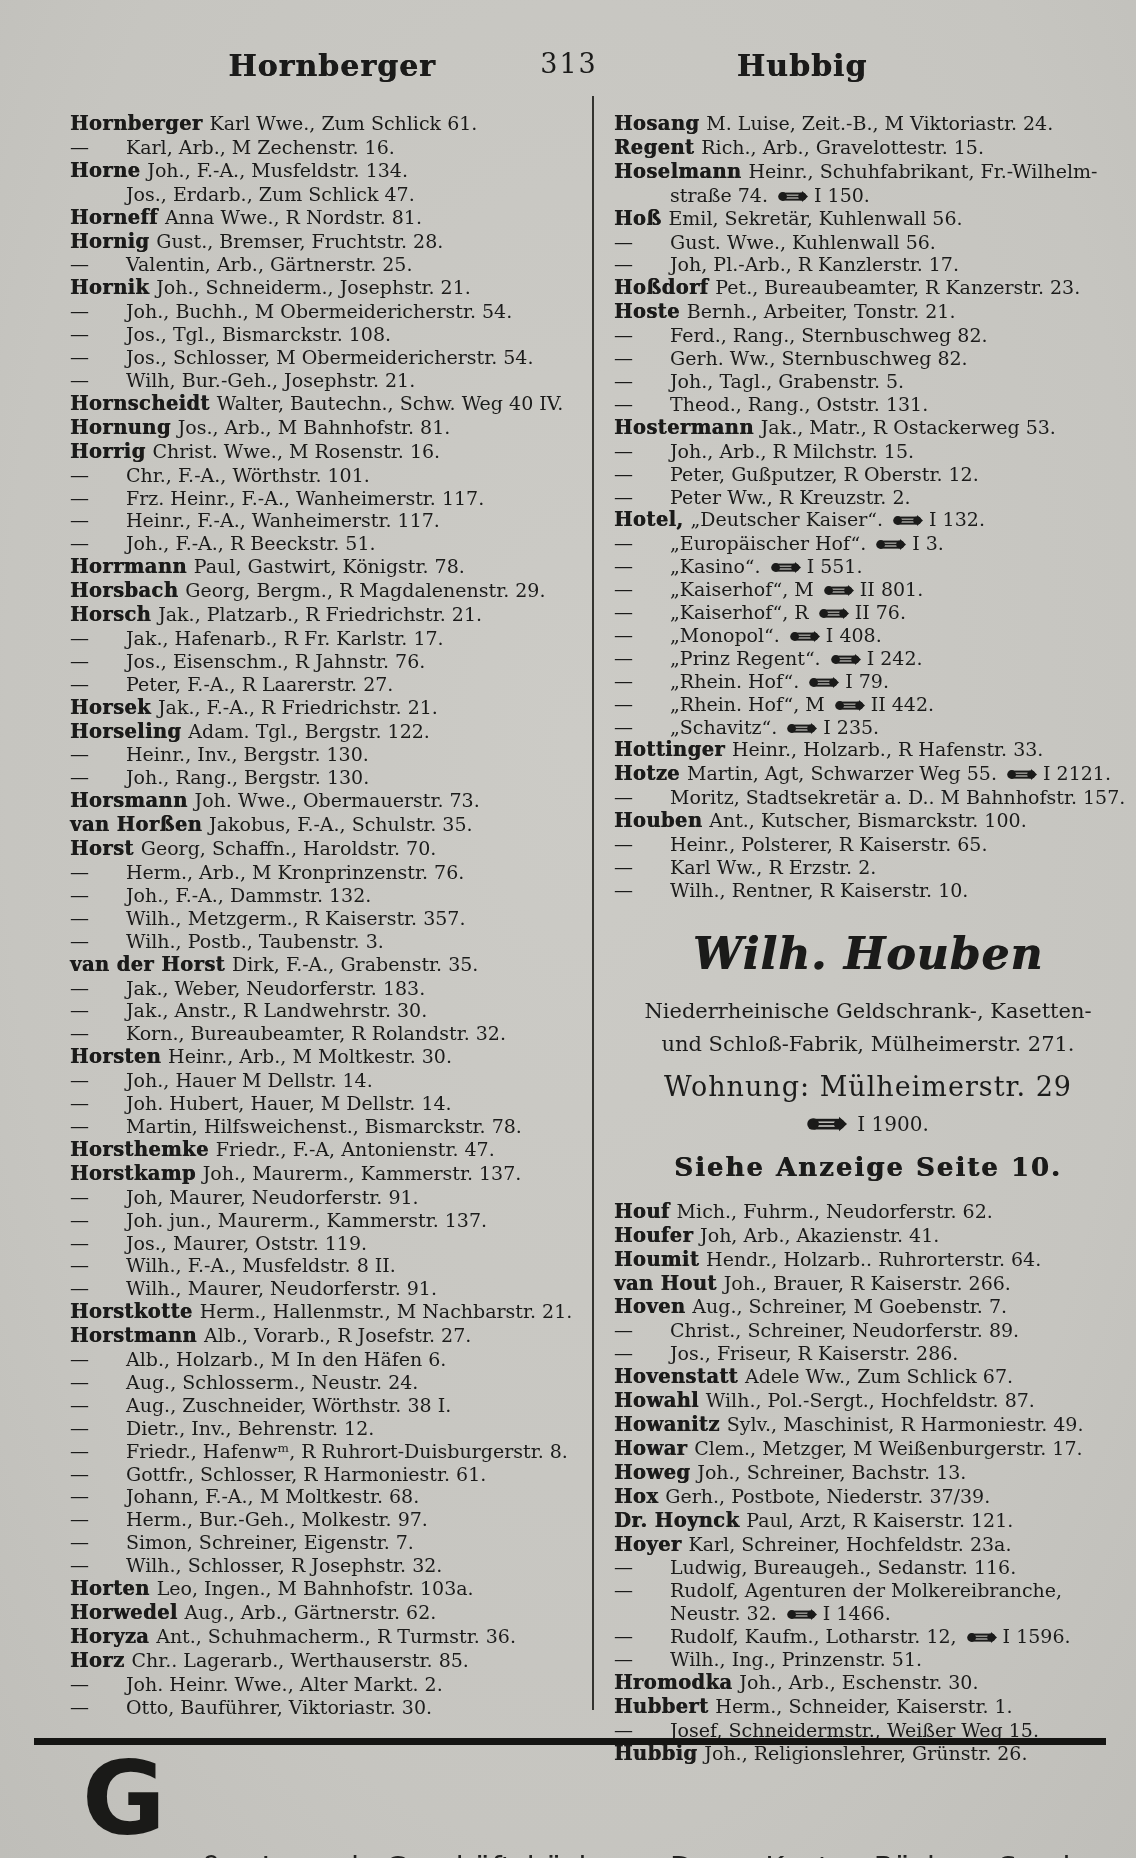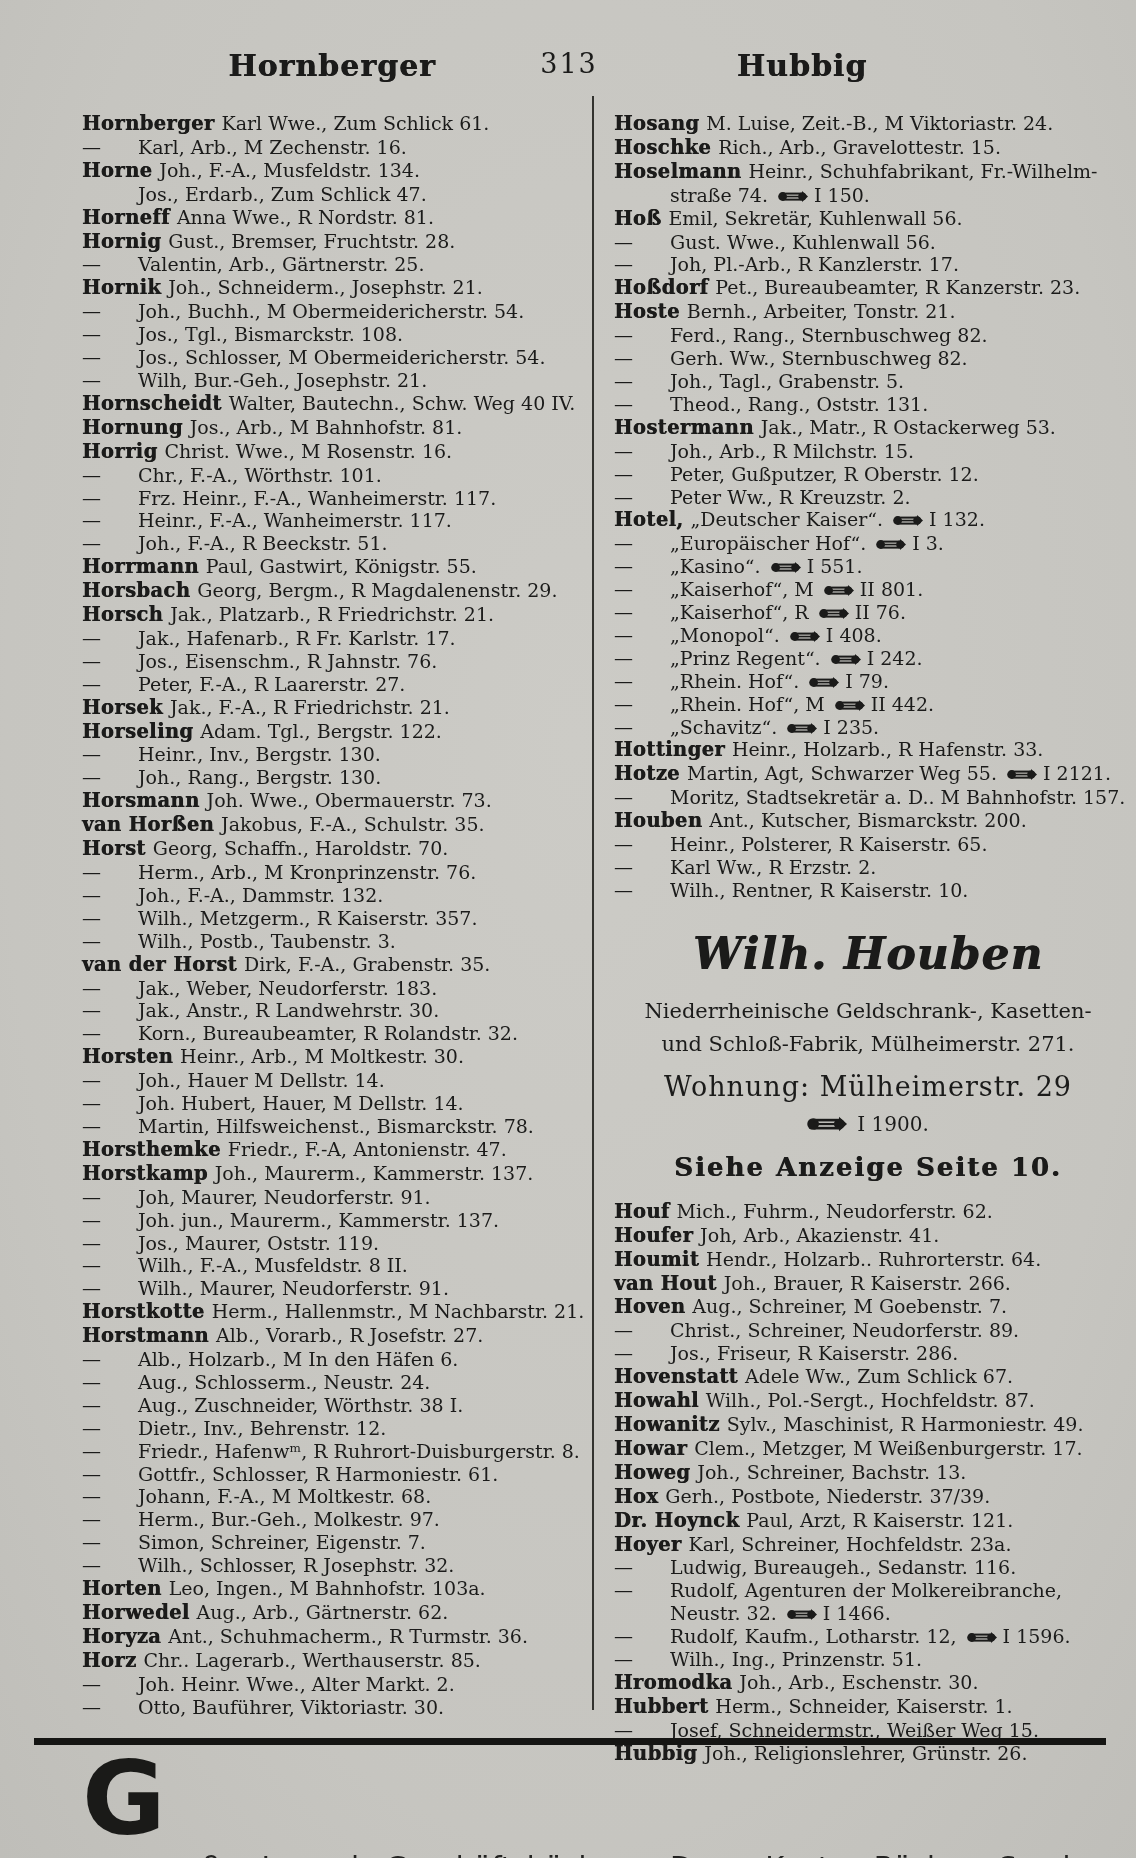--- a/index.html
+++ b/index.html
@@ -16,21 +16,21 @@
   }
   
   .hdr{position:absolute;top:48px;left:0;width:100%;height:44px;}
   .hdr .kw{position:absolute;font-weight:bold;font-size:30px;letter-spacing:1px;
            text-shadow:0.5px 0 currentColor;text-align:center;}
   .hdr .kw-left{left:72px;width:520px;}
   .hdr .kw-right{left:612px;width:380px;}
   .hdr .pageno{position:absolute;left:504px;width:130px;text-align:center;font-size:27px;letter-spacing:2px;}
   
   .col{position:absolute;top:112px;width:508px;}
-  .col-left{left:82px;}
+  .col-left{left:70px;}
   .col-right{left:614px;}
   .vrule{position:absolute;left:592px;top:96px;width:2px;height:1614px;background:#33332f;}
   
   .entry{white-space:nowrap;line-height:22.9px;font-size:19px;}
   .entry .dash-mark{display:inline-block;width:56px;letter-spacing:0;}
   .entry.indent{padding-left:56px;}
   .entry .lead{font-weight:bold;letter-spacing:0.4px;text-shadow:0.5px 0 currentColor;margin-right:7px;font-size:19.5px;}
   .phone{margin-left:10px;white-space:nowrap;}
   .phone svg{vertical-align:-2px;margin-right:6px;}
   
@@ -77,21 +77,21 @@
         <div class="entry"><span class="dash-mark">—</span><span class="text">Jos., Tgl., Bismarckstr. 108.</span></div>
         <div class="entry"><span class="dash-mark">—</span><span class="text">Jos., Schlosser, M Obermeidericherstr. 54.</span></div>
         <div class="entry"><span class="dash-mark">—</span><span class="text">Wilh, Bur.-Geh., Josephstr. 21.</span></div>
         <div class="entry"><span class="lead">Hornscheidt</span><span class="text">Walter, Bautechn., Schw. Weg 40 IV.</span></div>
         <div class="entry"><span class="lead">Hornung</span><span class="text">Jos., Arb., M Bahnhofstr. 81.</span></div>
         <div class="entry"><span class="lead">Horrig</span><span class="text">Christ. Wwe., M Rosenstr. 16.</span></div>
         <div class="entry"><span class="dash-mark">—</span><span class="text">Chr., F.-A., Wörthstr. 101.</span></div>
         <div class="entry"><span class="dash-mark">—</span><span class="text">Frz. Heinr., F.-A., Wanheimerstr. 117.</span></div>
         <div class="entry"><span class="dash-mark">—</span><span class="text">Heinr., F.-A., Wanheimerstr. 117.</span></div>
         <div class="entry"><span class="dash-mark">—</span><span class="text">Joh., F.-A., R Beeckstr. 51.</span></div>
-        <div class="entry"><span class="lead">Horrmann</span><span class="text">Paul, Gastwirt, Königstr. 55.</span></div>
+        <div class="entry"><span class="lead">Horrmann</span><span class="text">Paul, Gastwirt, Königstr. 78.</span></div>
         <div class="entry"><span class="lead">Horsbach</span><span class="text">Georg, Bergm., R Magdalenenstr. 29.</span></div>
         <div class="entry"><span class="lead">Horsch</span><span class="text">Jak., Platzarb., R Friedrichstr. 21.</span></div>
         <div class="entry"><span class="dash-mark">—</span><span class="text">Jak., Hafenarb., R Fr. Karlstr. 17.</span></div>
         <div class="entry"><span class="dash-mark">—</span><span class="text">Jos., Eisenschm., R Jahnstr. 76.</span></div>
         <div class="entry"><span class="dash-mark">—</span><span class="text">Peter, F.-A., R Laarerstr. 27.</span></div>
         <div class="entry"><span class="lead">Horsek</span><span class="text">Jak., F.-A., R Friedrichstr. 21.</span></div>
         <div class="entry"><span class="lead">Horseling</span><span class="text">Adam. Tgl., Bergstr. 122.</span></div>
         <div class="entry"><span class="dash-mark">—</span><span class="text">Heinr., Inv., Bergstr. 130.</span></div>
         <div class="entry"><span class="dash-mark">—</span><span class="text">Joh., Rang., Bergstr. 130.</span></div>
         <div class="entry"><span class="lead">Horsmann</span><span class="text">Joh. Wwe., Obermauerstr. 73.</span></div>
@@ -133,21 +133,21 @@
         <div class="entry"><span class="lead">Horyza</span><span class="text">Ant., Schuhmacherm., R Turmstr. 36.</span></div>
         <div class="entry"><span class="lead">Horz</span><span class="text">Chr.. Lagerarb., Werthauserstr. 85.</span></div>
         <div class="entry"><span class="dash-mark">—</span><span class="text">Joh. Heinr. Wwe., Alter Markt. 2.</span></div>
         <div class="entry"><span class="dash-mark">—</span><span class="text">Otto, Bauführer, Viktoriastr. 30.</span></div>
       </div>
   </div>
 
   <div class="col col-right">
     <div>
         <div class="entry"><span class="lead">Hosang</span><span class="text">M. Luise, Zeit.-B., M Viktoriastr. 24.</span></div>
-        <div class="entry"><span class="lead">Hoschke</span><span class="text">Rich., Arb., Gravelottestr. 15.</span></div>
+        <div class="entry"><span class="lead">Regent</span><span class="text">Rich., Arb., Gravelottestr. 15.</span></div>
         <div class="entry"><span class="lead">Hoselmann</span><span class="text">Heinr., Schuhfabrikant, Fr.-Wilhelm-</span></div>
         <div class="entry indent"><span class="text">straße 74.</span><span class="phone"><svg width="30" height="15" viewBox="0 0 30 15" aria-hidden="true">
               <circle cx="4.6" cy="7.5" r="4.4" fill="#1b1b1a"></circle>
               <circle cx="24.2" cy="7.5" r="4" fill="#1b1b1a"></circle>
               <rect x="5" y="3.6" width="20" height="2" fill="#1b1b1a"></rect>
               <rect x="5" y="6.7" width="20" height="1.7" fill="#1b1b1a"></rect>
               <rect x="5" y="9.6" width="20" height="2" fill="#1b1b1a"></rect>
               <path d="M24 2 L30 7.5 L24 13 Z" fill="#1b1b1a"></path>
             </svg><span>I 150.</span></span></div>
         <div class="entry"><span class="lead">Hoß</span><span class="text">Emil, Sekretär, Kuhlenwall 56.</span></div>
@@ -246,21 +246,21 @@
         <div class="entry"><span class="lead">Hottinger</span><span class="text">Heinr., Holzarb., R Hafenstr. 33.</span></div>
         <div class="entry"><span class="lead">Hotze</span><span class="text">Martin, Agt, Schwarzer Weg 55.</span><span class="phone"><svg width="30" height="15" viewBox="0 0 30 15" aria-hidden="true">
               <circle cx="4.6" cy="7.5" r="4.4" fill="#1b1b1a"></circle>
               <circle cx="24.2" cy="7.5" r="4" fill="#1b1b1a"></circle>
               <rect x="5" y="3.6" width="20" height="2" fill="#1b1b1a"></rect>
               <rect x="5" y="6.7" width="20" height="1.7" fill="#1b1b1a"></rect>
               <rect x="5" y="9.6" width="20" height="2" fill="#1b1b1a"></rect>
               <path d="M24 2 L30 7.5 L24 13 Z" fill="#1b1b1a"></path>
             </svg><span>I 2121.</span></span></div>
         <div class="entry"><span class="dash-mark">—</span><span class="text">Moritz, Stadtsekretär a. D.. M Bahnhofstr. 157.</span></div>
-        <div class="entry"><span class="lead">Houben</span><span class="text">Ant., Kutscher, Bismarckstr. 200.</span></div>
+        <div class="entry"><span class="lead">Houben</span><span class="text">Ant., Kutscher, Bismarckstr. 100.</span></div>
         <div class="entry"><span class="dash-mark">—</span><span class="text">Heinr., Polsterer, R Kaiserstr. 65.</span></div>
         <div class="entry"><span class="dash-mark">—</span><span class="text">Karl Ww., R Erzstr. 2.</span></div>
         <div class="entry"><span class="dash-mark">—</span><span class="text">Wilh., Rentner, R Kaiserstr. 10.</span></div>
       </div>
 
     <div class="inline-ad">
       <div class="ad-title">Wilh. Houben</div>
       <div class="ad-line">Niederrheinische Geldschrank-, Kasetten-</div>
       <div class="ad-line">und Schloß-Fabrik, Mülheimerstr. 271.</div>
       <div class="ad-dwelling">Wohnung: Mülheimerstr. 29</div>

